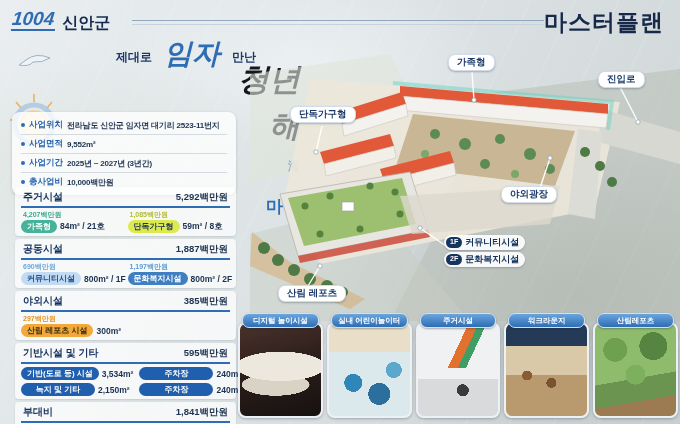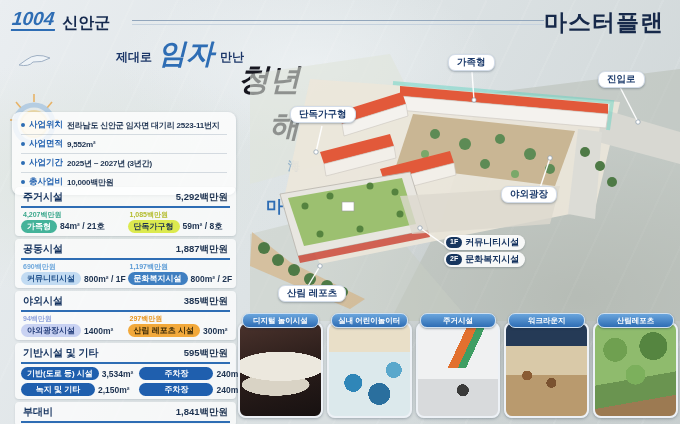--- a/index.html
+++ b/index.html
@@ -18,21 +18,21 @@
   .logo-num{font-size:19px;font-weight:bold;font-style:italic;color:#2e6db4;
     line-height:1;border-bottom:2px solid #2e6db4;padding:0 2px 1px 0;transform:skewX(-6deg);}
   .logo-name{font-size:16px;font-weight:bold;color:#15294e;line-height:1;}
   .hline{position:absolute;left:132px;top:20px;width:412px;height:3px;
     border-top:1px solid #92a6bc;border-bottom:1px solid #c6d2de;}
   .title{position:absolute;right:16px;top:7px;font-size:23px;font-weight:bold;
     color:#17294a;letter-spacing:1px;}
 
   
   .slogan{position:absolute;left:60px;top:42px;width:240px;}
-  .slogan-l1{display:flex;align-items:flex-end;gap:6px;margin-left:56px;}
+  .slogan-l1{display:flex;align-items:flex-end;gap:12px;margin-left:56px;}
   .s-small{font-size:12px;font-weight:bold;color:#1b3668;font-family:"DejaVu Serif",serif;}
   .s-imja{font-size:28px;line-height:.85;font-weight:bold;font-style:italic;
     color:#2e6db4;font-family:"DejaVu Serif",serif;}
   .slogan-l2{display:flex;align-items:flex-end;gap:20px;margin-top:0px;flex-direction:column;}
   .s-big{font-size:31px;line-height:.85;font-weight:bold;font-style:italic;
     color:#16161f;font-family:"DejaVu Serif",serif;}
   .s-hanja{font-size:12px;font-weight:bold;color:#2e6db4;}
   .s-maru{font-size:17px;font-weight:bold;color:#2e6db4;font-family:"DejaVu Serif",serif;}
 
   .sunbird{position:absolute;left:4px;top:50px;}
@@ -235,27 +235,20 @@
       </div>
     </div>
 
     <div class="section">
       <div class="sec-head">
         <span class="sec-title">야외시설</span>
         <span class="sec-total">385백만원</span>
       </div>
       <div class="sec-body">
         <div class="item">
-          <div class="item-cost t-lav">94백만원</div>
-          <div class="item-line">
-            <span class="pill c-lav">야외광장시설</span>
-            <span class="item-val">1400m²</span>
-          </div>
-        </div>
-        <div class="item">
           <div class="item-cost t-orange">297백만원</div>
           <div class="item-line">
             <span class="pill c-orange">산림 레포츠 시설</span>
             <span class="item-val">300m²</span>
           </div>
         </div>
       </div>
     </div>
 
     <div class="section">

